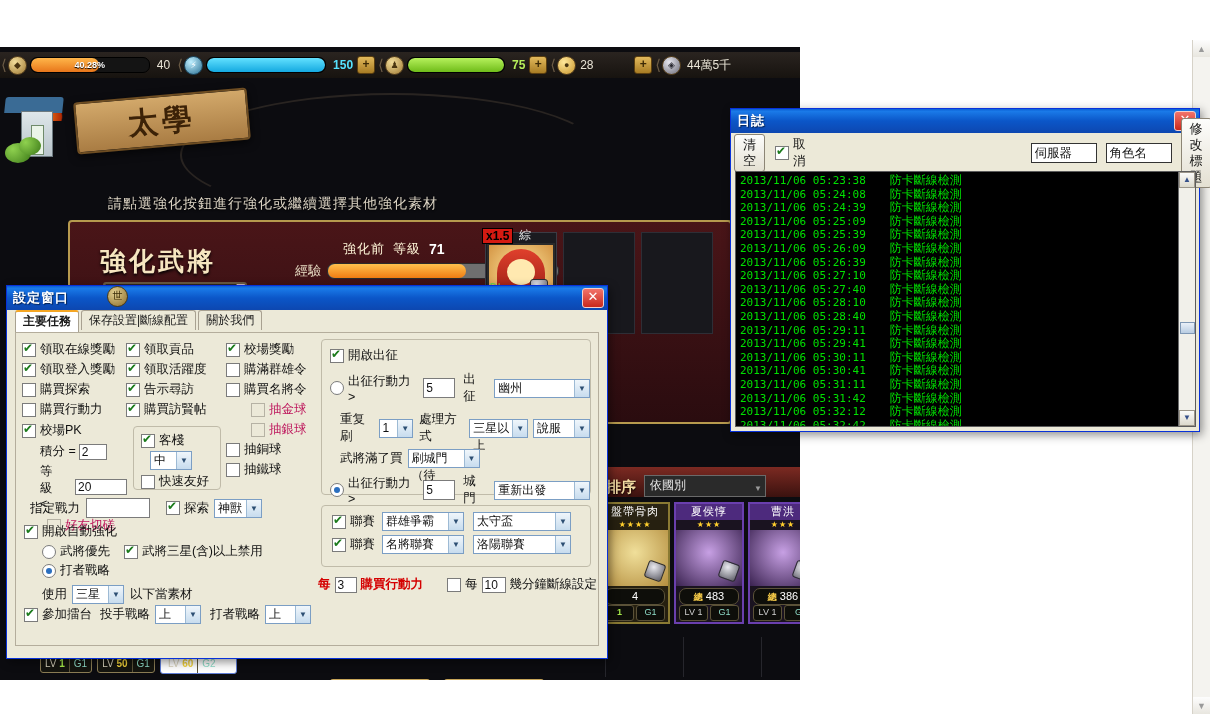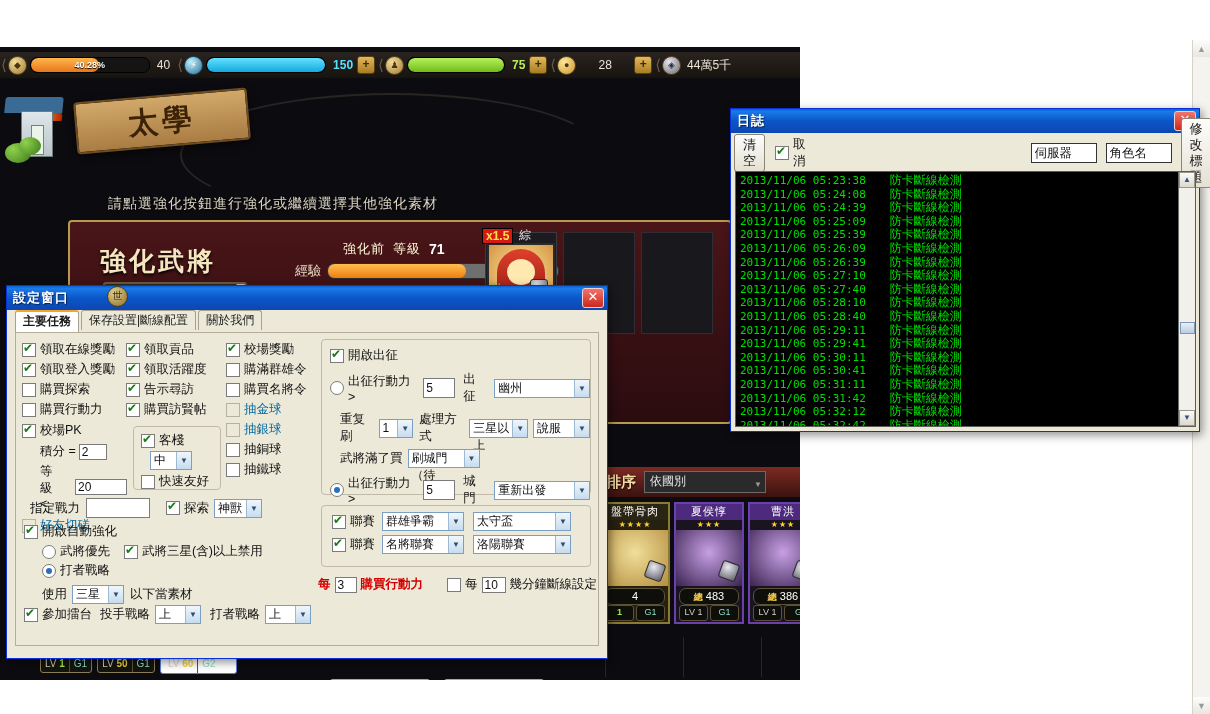--- a/index.html
+++ b/index.html
@@ -148,21 +148,21 @@
     background:#1b1b20;border:1px solid #3b3b44;
   }
   .mini-card{
     position:absolute;left:487px;top:196px;width:64px;height:88px;
     background:linear-gradient(#f2e18c,#c8a64c);border:2px solid #2a2a2a;overflow:hidden;
   }
   .mini-card .art{position:absolute;left:0;top:0;right:0;height:60px;background:radial-gradient(circle at 50% 45%,#ffe9a0,#d08c3a);}
   .mini-card .art .hair{position:absolute;left:8px;top:4px;width:48px;height:46px;background:linear-gradient(#e0402c,#9b1f15);border-radius:24px 24px 0 0;}
   .mini-card .art .face{position:absolute;left:18px;top:14px;width:28px;height:26px;background:#ffe9b0;border-radius:50%;}
   .badge-x15{
-    position:absolute;left:482px;top:181px;background:#d41a12;color:#fde047;
+    position:absolute;left:482px;top:181px;background:#d41a12;color:#000000;
     font-size:12px;font-weight:bold;padding:0 3px;border:1px solid #000;z-index:6;
   }
   .mini-top-label{position:absolute;left:519px;top:180px;color:#e8e8e8;font-size:12px;z-index:5;}
   .mini-total{
     position:absolute;left:487px;top:250px;width:60px;height:16px;
     background:#15150f;border:1px solid #6d6244;border-radius:8px;
     color:#fff;font-size:11px;line-height:15px;
   }
   .mini-total b{color:#ffd24a;font-size:10px;margin:0 3px;}
   .mini-lv{
@@ -179,21 +179,21 @@
   .mini-dplus{position:absolute;left:490px;top:234px;color:#74d24a;font-size:9px;font-weight:bold;}
 
   .empty-slot{
     position:absolute;top:185px;width:70px;height:100px;background:#18181d;border:1px solid #2e2e36;
   }
 
   
   .sort-row{
     position:absolute;left:600px;top:420px;width:200px;height:30px;
     background:linear-gradient(#7c2a22,#3b120f);
-    display:flex;align-items:center;
+    display:flex;align-items:flex-end;
   }
   .sort-label{
     color:#f1d9a2;font-size:15px;font-weight:bold;margin:0 8px 0 6px;
     font-family:"DejaVu Serif","Liberation Serif",serif;text-shadow:0 1px 2px #000;
   }
   .sort-select{
     width:115px;height:20px;background:#2a2a2a;border:1px solid #6a6a6a;
     color:#e8e8e8;font-size:12px;line-height:18px;padding-left:5px;position:relative;
   }
   .sort-select .caret{position:absolute;right:3px;top:4px;color:#9a9a9a;font-size:8px;}
@@ -289,21 +289,21 @@
   }
 
   .cbx{display:flex;align-items:center;margin-bottom:3px;font-size:12.5px;color:#111;}
   .cbx .box{
     width:12px;height:12px;border:1px solid #7b7b7b;background:#fff;margin-right:4px;flex:none;
     position:relative;
   }
   .cbx .box.on:after{
     content:"✔";position:absolute;left:0px;top:-3px;font-size:12px;color:#1a7a1a;font-weight:bold;
   }
-  .cbx.dis{color:#0369a1;}
+  .cbx.dis{color:#be185d;margin-left:25px;}
   .cbx.dis .box{background:#ece9d8;border-color:#b6b2a4;}
 
   .rdo{display:flex;align-items:center;font-size:12.5px;color:#111;margin-bottom:3px;}
   .rdo .circ{
     width:12px;height:12px;border-radius:50%;border:1px solid #7b7b7b;background:#fff;margin-right:4px;flex:none;
     position:relative;
   }
   .rdo .circ.on:after{
     content:"";position:absolute;left:3px;top:3px;width:6px;height:6px;border-radius:50%;background:#2b6fbf;
   }
@@ -406,21 +406,21 @@
       <div class="res-track small">
         <div class="res-fill green" style="width:100%"></div>
       </div>
       <div class="res-val green">75</div>
       <div class="plus-btn">+</div>
     </div>
 
     <div class="res-item">
       <div class="res-sep">⟨</div>
       <div class="res-icon coin">●</div>
-      <div class="res-val white" style="width:50px;text-align:center">28</div>
+      <div class="res-val white" style="width:50px;">28</div>
       <div class="plus-btn">+</div>
     </div>
 
     <div class="res-item">
       <div class="res-sep">⟨</div>
       <div class="res-icon gem">◈</div>
       <div class="res-val white" style="margin-left:6px">44萬5千</div>
     </div>
   </div>
 

